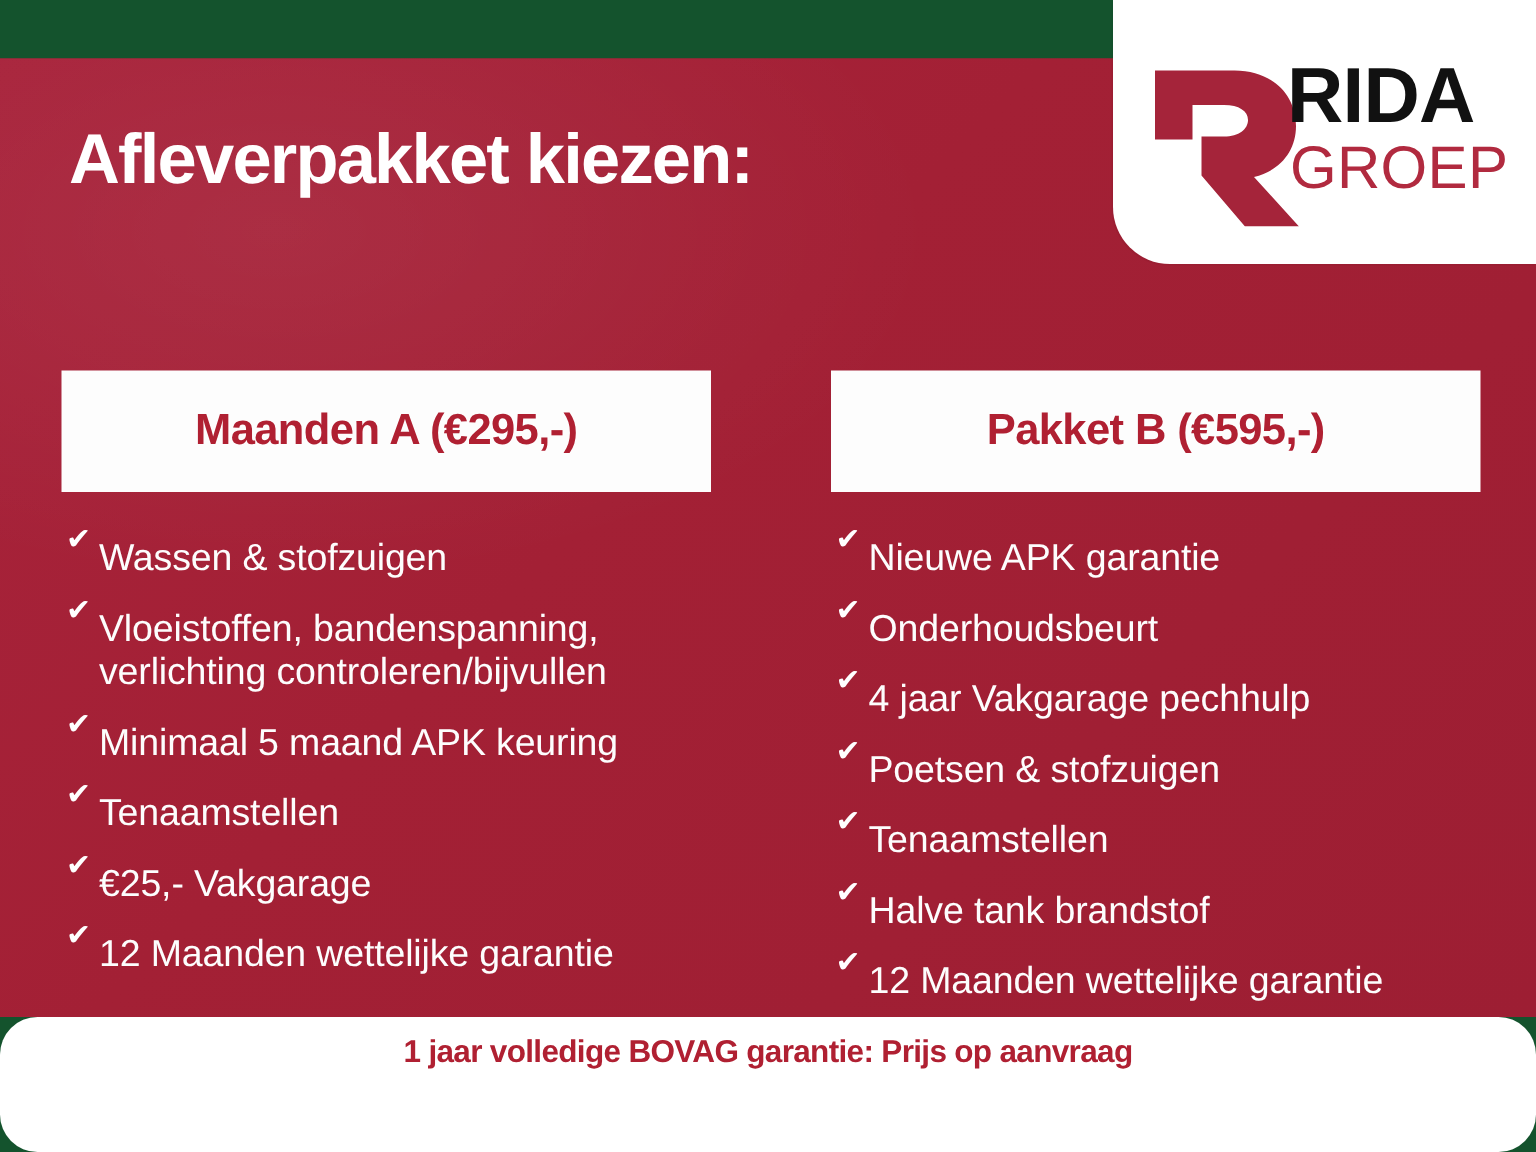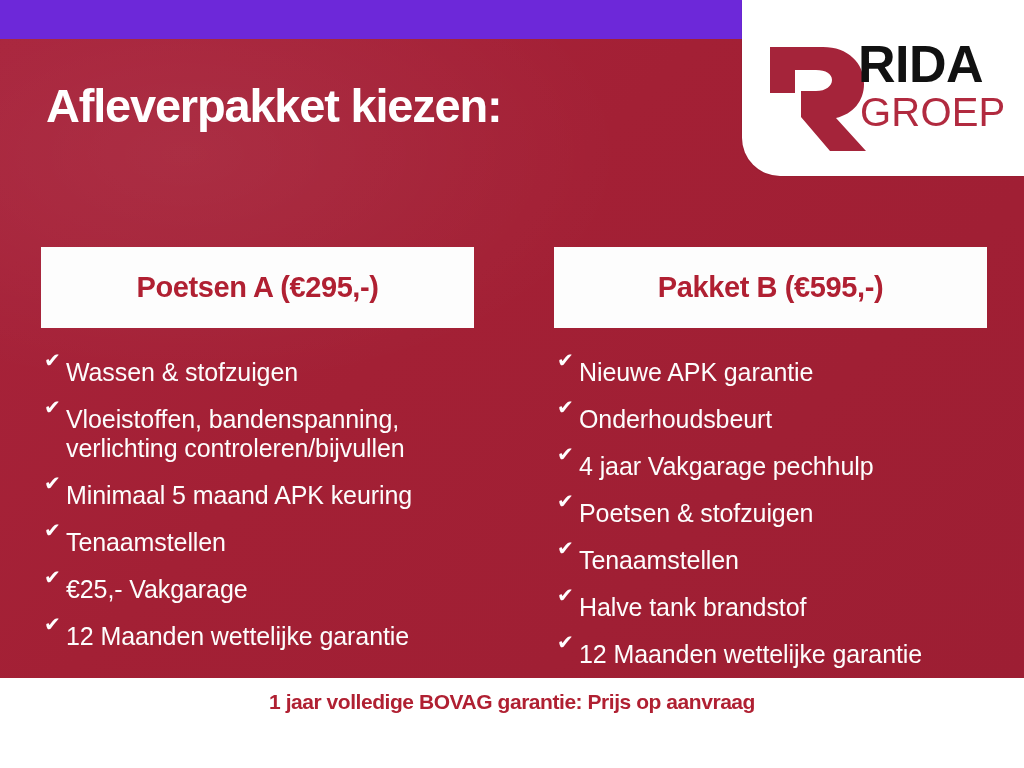--- a/index.html
+++ b/index.html
@@ -13,21 +13,21 @@
     overflow: hidden;
     background: #ffffff;
     font-family: "Liberation Sans", sans-serif;
     -webkit-font-smoothing: antialiased;
   }
 
   .slide {
     position: relative;
     width: 1024px;
     height: 768px;
-    background: #6d28d9;
+    background: #14532d;
     overflow: hidden;
   }
 
   
   .red-panel {
     position: absolute;
     left: 0;
     top: 39px;
     width: 1024px;
     height: 639px;
@@ -170,20 +170,21 @@
 
   
   .footer-bar {
     position: absolute;
     left: 0;
     top: 678px;
     width: 1024px;
     height: 90px;
     background: #ffffff;
     z-index: 5;
+    border-radius: 25px;
   }
   .footer-text {
     position: absolute;
     left: 0;
     top: 12px;
     width: 1024px;
     text-align: center;
     font-family: "Liberation Sans", sans-serif;
     font-weight: bold;
     font-size: 21px;
@@ -212,21 +213,21 @@
         <span class="logo-rida">RIDA</span>
         <span class="logo-groep">GROEP</span>
       </div>
     </div>
   </div>
 
   <div class="columns">
 
     <div class="col">
       <div class="pkg-header">
-        <span class="pkg-title">Poetsen A (€295,-)</span>
+        <span class="pkg-title">Maanden A (€295,-)</span>
       </div>
       <ul class="feature-list">
         <li class="feature-item">
           <span class="check-icon">✔</span>
           <span class="feature-text">Wassen &amp; stofzuigen</span>
         </li>
         <li class="feature-item">
           <span class="check-icon">✔</span>
           <span class="feature-text">Vloeistoffen, bandenspanning, verlichting controleren/bijvullen</span>
         </li>

